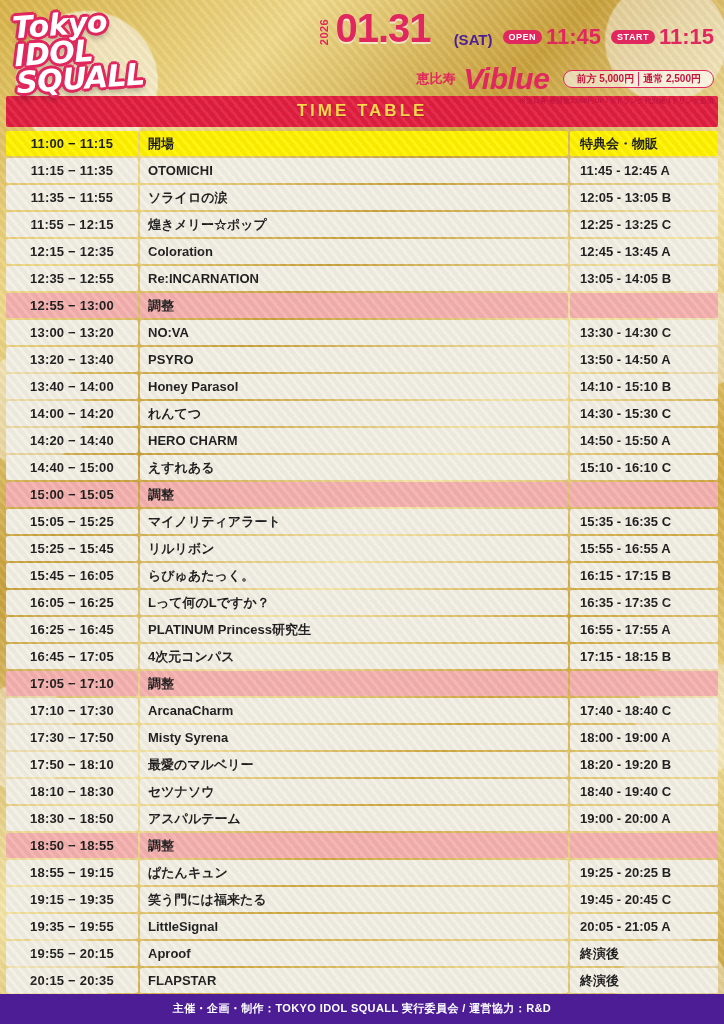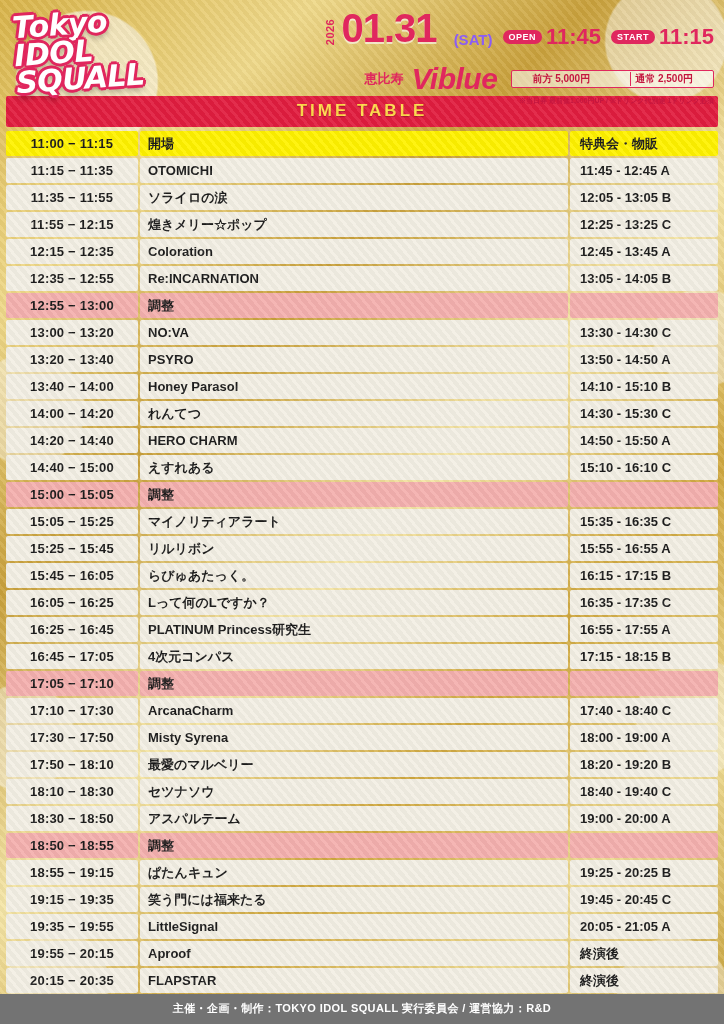--- a/index.html
+++ b/index.html
@@ -76,24 +76,24 @@
   }
   .date-main {
     color: #e0275e;
     font-weight: 900;
     font-size: 40px;
     line-height: 1;
     letter-spacing: -1px;
     text-shadow: 0 2px 0 rgba(255,255,255,0.6);
   }
   .date-dow {
-    color: #8b5cf6;
+    color: #4c1d95;
     font-weight: 800;
     font-size: 15px;
-    margin-left: 13px;
+    margin-left: 19px;
   }
   .time-chip {
     display: inline-flex;
     align-items: center;
     gap: 4px;
     margin-left: 6px;
   }
   .chip-label {
     background: #e0275e;
     color: #ffffff;
@@ -124,30 +124,29 @@
   .venue-name {
     color: #e0275e;
     font-weight: 900;
     font-size: 30px;
     line-height: 1;
     font-style: italic;
     letter-spacing: -0.5px;
   }
   .price-box {
     border: 1.5px solid #e0275e;
-    border-radius: 2px;
+    border-radius: 9px;
     background: rgba(255,255,255,0.55);
     display: inline-flex;
     align-items: center;
     font-size: 10px;
     color: #c4163f;
     font-weight: 700;
-    padding: 1px 16px;
+    padding: 1px 8px;
     margin-left: 6px;
-    gap: 36px;
   }
   .price-box span { padding: 0 4px; }
   .price-box .sep { border-left: 1px solid #e0275e; text-align: right; }
   .price-note {
     font-size: 7px;
     color: #c4163f;
     margin-top: 2px;
     text-align: right;
     font-weight: 600;
   }
@@ -208,21 +207,21 @@
   .row.end .cell { background: #fff200; }
   .c-meet.empty { background: #f3efe4; }
   .row.adj .c-meet { background: #f4b0ae; }
   .row.hl .c-meet { background: #fff200; }
   .row.end .c-meet { background: #fff200; }
 
   
   .footer {
     position: absolute;
     left: 0; right: 0; bottom: 0;
-    background: #737373;
+    background: #4c1d95;
     color: #ffffff;
     text-align: center;
     font-size: 11px;
     font-weight: 700;
     padding: 7px 6px 8px;
     letter-spacing: 0.4px;
   }
 </style>
 </head>
 <body>

